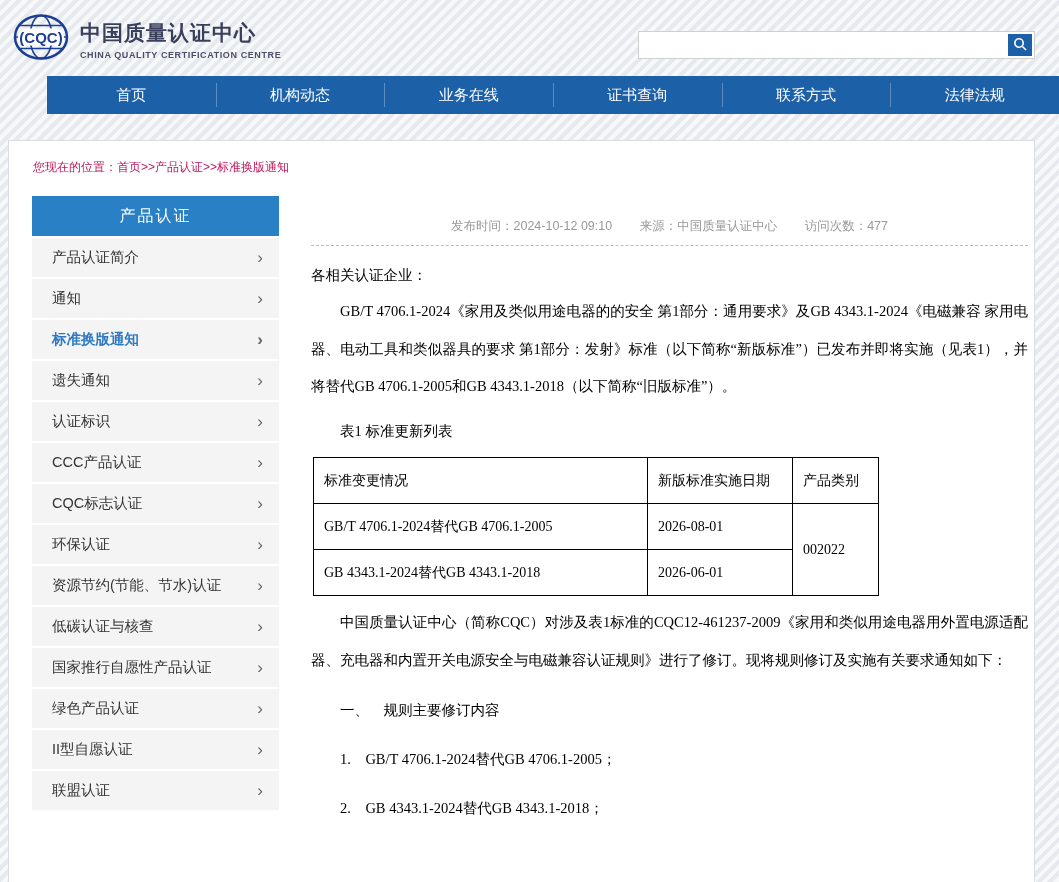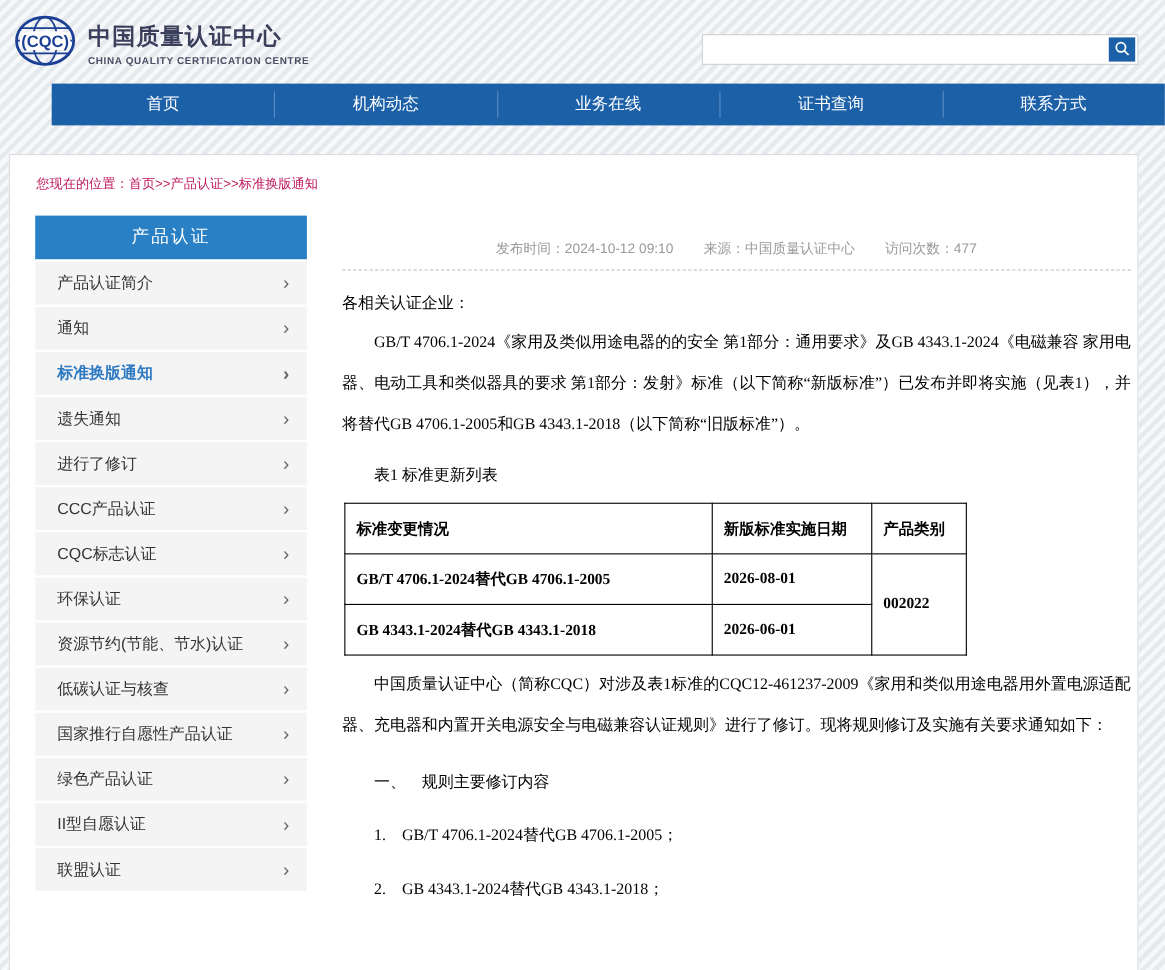--- a/index.html
+++ b/index.html
@@ -35,21 +35,21 @@
   
   .main { flex:1; padding:0 6px 0 32px; }
   .article-title { font-size:19px; font-weight:bold; color:#222; text-align:center; line-height:1.6; margin:12px auto 0; max-width:700px; }
   .article-meta { text-align:center; color:#999; font-size:12.5px; margin-top:22px; padding-bottom:10px; border-bottom:1px dashed #bbb; }
   .article-meta span { margin:0 12px; }
   .article-body { font-family:"Liberation Serif", serif; font-size:14.5px; color:#000; }
   .salutation { margin-top:20px; }
   .para { text-indent:2em; line-height:2.6; text-align:justify; margin-top:8px; }
   .table-caption { text-indent:2em; margin-top:16px; }
   table.std { border-collapse:collapse; margin:16px 0 0 2px; }
-  table.std th, table.std td { border:1px solid #000; font-weight:bold; text-align:left; padding:0 10px; height:46px; font-size:14px; }
+  table.std th, table.std td { border:1px solid #000; font-weight:normal; text-align:left; padding:0 10px; height:46px; font-size:14px; }
   .col-change { width:334px; } .col-date { width:145px; } .col-cat { width:86px; }
   .section-head { text-indent:2em; margin-top:22px; }
   .list-line { text-indent:2em; margin-top:30px; }
 </style>
 </head>
 <body>
 
 <div class="header">
   <div class="logo">
     <span>
@@ -80,20 +80,21 @@
     </button>
   </div>
 </div>
 
 <div class="nav">
   <div class="nav-item">首页</div>
   <div class="nav-item">机构动态</div>
   <div class="nav-item">业务在线</div>
   <div class="nav-item">证书查询</div>
   <div class="nav-item">联系方式</div>
+  <div class="nav-item">法律法规</div>
 </div>
 
 <div class="panel">
   <div class="breadcrumb">您现在的位置：首页&gt;&gt;产品认证&gt;&gt;标准换版通知</div>
 
   <div class="content-row">
 
     <div class="sidebar">
       <div class="sidebar-header">产品认证</div>
 
@@ -107,21 +108,21 @@
       </div>
       <div class="sidebar-item active">
         <span>标准换版通知</span>
         <span class="chev">›</span>
       </div>
       <div class="sidebar-item">
         <span>遗失通知</span>
         <span class="chev">›</span>
       </div>
       <div class="sidebar-item">
-        <span>进行了修订</span>
+        <span>认证标识</span>
         <span class="chev">›</span>
       </div>
       <div class="sidebar-item">
         <span>CCC产品认证</span>
         <span class="chev">›</span>
       </div>
       <div class="sidebar-item">
         <span>CQC标志认证</span>
         <span class="chev">›</span>
       </div>

